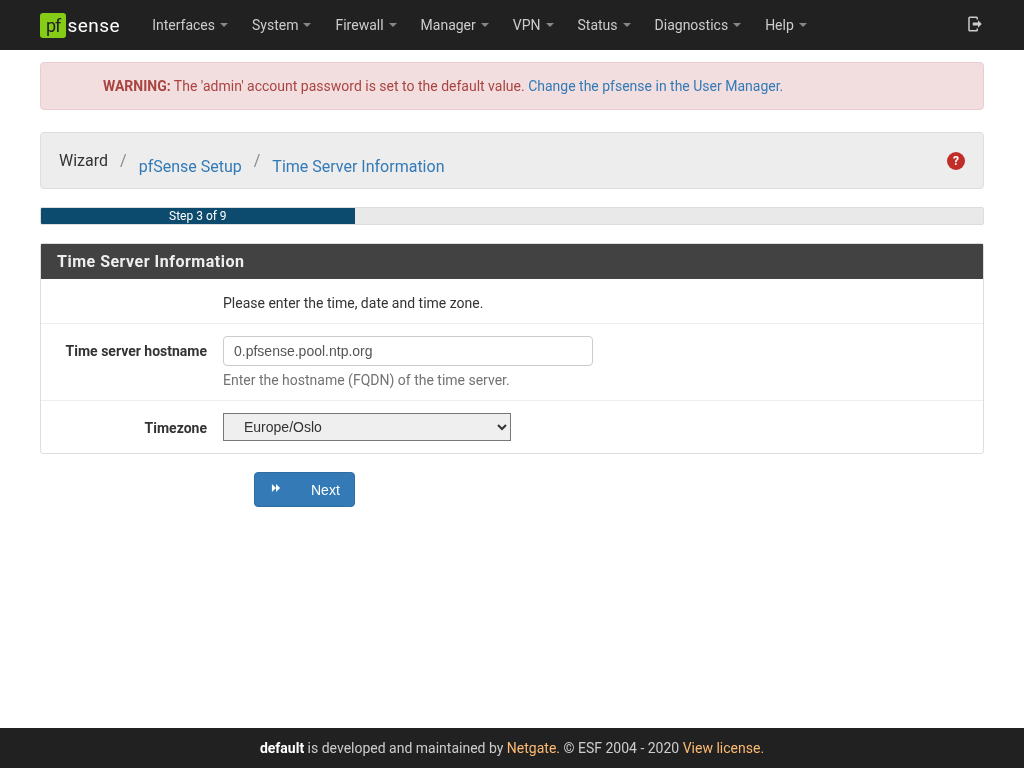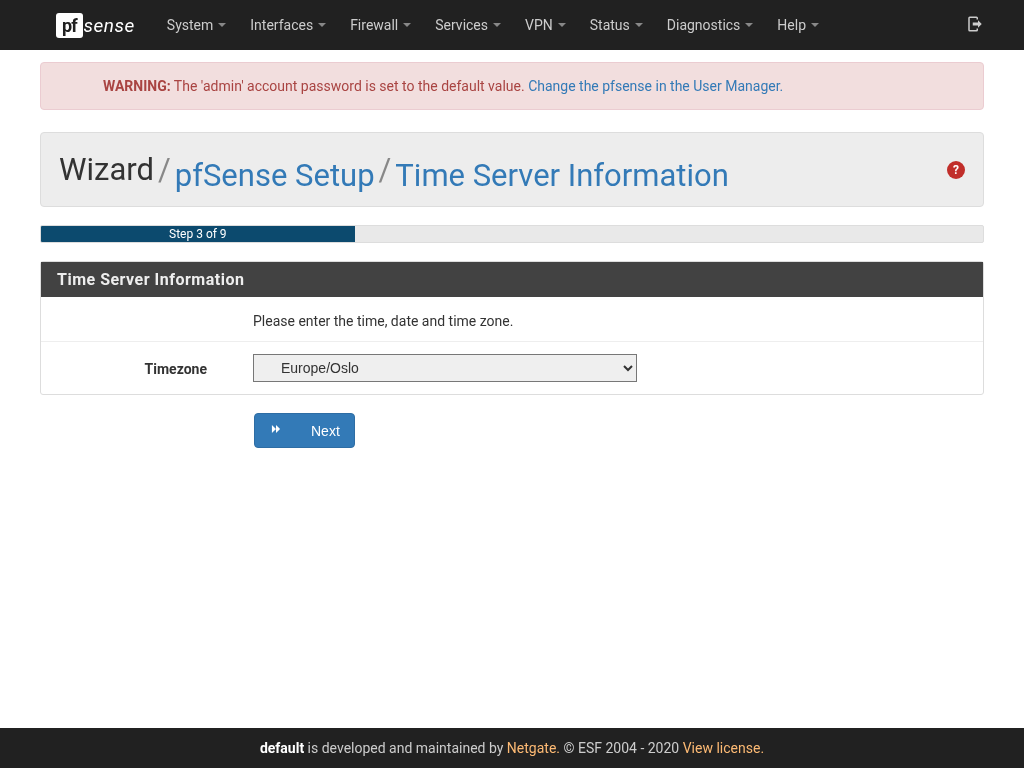--- a/index.html
+++ b/index.html
@@ -1,61 +1,61 @@
 <!DOCTYPE html>
 <html><head>
 <meta charset="utf-8">
 <style>
 * { box-sizing: border-box; margin: 0; padding: 0; }
 body { font-family: -apple-system, BlinkMacSystemFont, "Segoe UI", Roboto, "Helvetica Neue", Arial, sans-serif; font-size: 14px; color: #333; background: #fff; width: 1024px; height: 768px; overflow: hidden; position: relative; }
 
 
 .navbar { background: #212121; height: 50px; display: flex; align-items: center; padding: 0 40px 0 40px; }
 .logo { display: flex; align-items: center; margin-right: 20px; }
-.logo-box { background: #ffffff; color: #212121; font-weight: bold; font-size: 18px; padding: 2px 6px; border-radius: 3px; margin-right: 1px; letter-spacing: -1px; margin-left: 16px; }
-.logo-text { color: #fff; font-size: 19px; letter-spacing: 0.5px; font-weight: 400; font-style: italic; }
+.logo-box { background: #84cc16; color: #212121; font-weight: normal; font-size: 18px; padding: 2px 6px; border-radius: 3px; margin-right: 1px; letter-spacing: -1px; }
+.logo-text { color: #fff; font-size: 19px; letter-spacing: 0.5px; font-weight: 400; }
 .nav-items { display: flex; list-style: none; flex: 1; }
 .nav-items li { padding: 15px 12px; color: #ccc; cursor: pointer; display: flex; align-items: center; gap: 5px; font-size: 14px; }
 .caret { width: 0; height: 0; border-left: 4px solid transparent; border-right: 4px solid transparent; border-top: 4px solid #888; display: inline-block; }
 .logout-icon { color: #ccc; cursor: pointer; }
 .logout-icon svg { width: 18px; height: 18px; fill: #ccc; }
 
 
 .container { padding: 12px 40px 0 40px; }
 
 
 .alert { background: #f2dede; border: 1px solid #ebccd1; color: #a94442; padding: 15px; border-radius: 4px; margin-bottom: 22px; font-size: 14px; }
 .alert strong { font-weight: bold; margin-left: 47px; }
 .alert a { color: #337ab7; text-decoration: none; }
 
 
 .breadcrumb-panel { background: #ededed; border: 1px solid #ddd; border-radius: 4px; padding: 12px 18px; margin-bottom: 18px; display: flex; align-items: center; justify-content: space-between; }
-.breadcrumb { font-size: 31px; display: flex; align-items: center; gap: 4px; flex-wrap: wrap; justify-content: flex-end; }
+.breadcrumb { font-size: 16px; display: flex; align-items: center; gap: 12px; flex-wrap: wrap; justify-content: flex-end; }
 .breadcrumb .crumb-text { color: #333; }
 .breadcrumb .sep { color: #888; }
 .breadcrumb a { color: #337ab7; text-decoration: none; margin-top: 12px; }
 .help-icon { width: 18px; height: 18px; background: #c12e2a; border-radius: 50%; color: #fff; display: flex; align-items: center; justify-content: center; font-size: 12px; font-weight: bold; cursor: pointer; }
 
 
 .progress { background: #e9e9e9; height: 18px; border-radius: 2px; margin-bottom: 18px; overflow: hidden; border: 1px solid #ddd; }
 .progress-bar { background: #0c4a6e; height: 100%; color: #fff; font-size: 12px; display: flex; align-items: center; justify-content: center; }
 
 
 .panel { border: 1px solid #ddd; border-radius: 3px; margin-bottom: 18px; }
 .panel-heading { background: #424242; color: #eee; padding: 8px 16px; font-size: 16px; font-weight: bold; letter-spacing: 0.5px; }
 .panel-body { }
 
 .form-row { display: flex; padding: 12px 16px; border-top: 1px solid #eee; align-items: flex-start; }
 .form-row:first-child { border-top: none; }
 .form-label { width: 166px; text-align: right; padding-right: 16px; font-weight: bold; color: #333; padding-top: 6px; line-height: 1.35; }
-.form-control-wrap { flex: 1; margin-left: 30px; }
+.form-control-wrap { flex: 1; }
 .form-control-wrap .instruction { color: #333; padding-top: 4px; }
 .form-text-input { width: 370px; padding: 6px 10px; border: 1px solid #ccc; border-radius: 4px; font-size: 14px; color: #555; background: #fff; }
 .form-help { color: #737373; margin-top: 6px; font-size: 14px; }
-.form-select { width: 384px; padding: 4px 23px; border: 1px solid #777; background: #efefef; font-size: 14px; color: #333; height: 28px; }
+.form-select { width: 288px; padding: 4px 16px; border: 1px solid #777; background: #efefef; font-size: 14px; color: #333; height: 28px; }
 
 
 .button-row { padding: 0 0 0 214px; }
 .btn-next { background: #337ab7; color: #fff; border: 1px solid #2e6da4; padding: 8px 14px; border-radius: 4px; font-size: 14px; cursor: pointer; display: inline-flex; align-items: center; gap: 28px; }
 .btn-next svg { width: 14px; height: 14px; fill: #fff; }
 
 
 .footer { position: absolute; bottom: 0; left: 0; right: 0; background: #212121; color: #ccc; text-align: center; padding: 12px 0; font-size: 14px; }
 .footer strong { color: #fff; font-weight: bold; }
 .footer a { color: #fdba74; text-decoration: none; font-weight: normal; }
@@ -63,33 +63,33 @@
 </head>
 <body>
 
 <div class="navbar">
   <div class="logo">
     <span class="logo-box">pf</span>
     <span class="logo-text">sense</span>
   </div>
   <ul class="nav-items">
     <li>
-        <span>System</span>
+        <span>Interfaces</span>
         <span class="caret"></span>
       </li>
     <li>
-        <span>Interfaces</span>
+        <span>System</span>
         <span class="caret"></span>
       </li>
     <li>
         <span>Firewall</span>
         <span class="caret"></span>
       </li>
     <li>
-        <span>Services</span>
+        <span>Manager</span>
         <span class="caret"></span>
       </li>
     <li>
         <span>VPN</span>
         <span class="caret"></span>
       </li>
     <li>
         <span>Status</span>
         <span class="caret"></span>
       </li>
@@ -133,20 +133,27 @@
   <div class="panel">
     <div class="panel-heading">Time Server Information</div>
     <div class="panel-body">
       <div class="form-row">
         <div class="form-label"></div>
         <div class="form-control-wrap">
           <div class="instruction">Please enter the time, date and time zone.</div>
         </div>
       </div>
       <div class="form-row">
+        <div class="form-label">Time server hostname</div>
+        <div class="form-control-wrap">
+          <input type="text" class="form-text-input" value="0.pfsense.pool.ntp.org" style="">
+          <div class="form-help">Enter the hostname (FQDN) of the time server.</div>
+        </div>
+      </div>
+      <div class="form-row">
         <div class="form-label">Timezone</div>
         <div class="form-control-wrap">
           <select class="form-select">
             <option>Europe/Oslo</option>
           </select>
         </div>
       </div>
     </div>
   </div>
 

